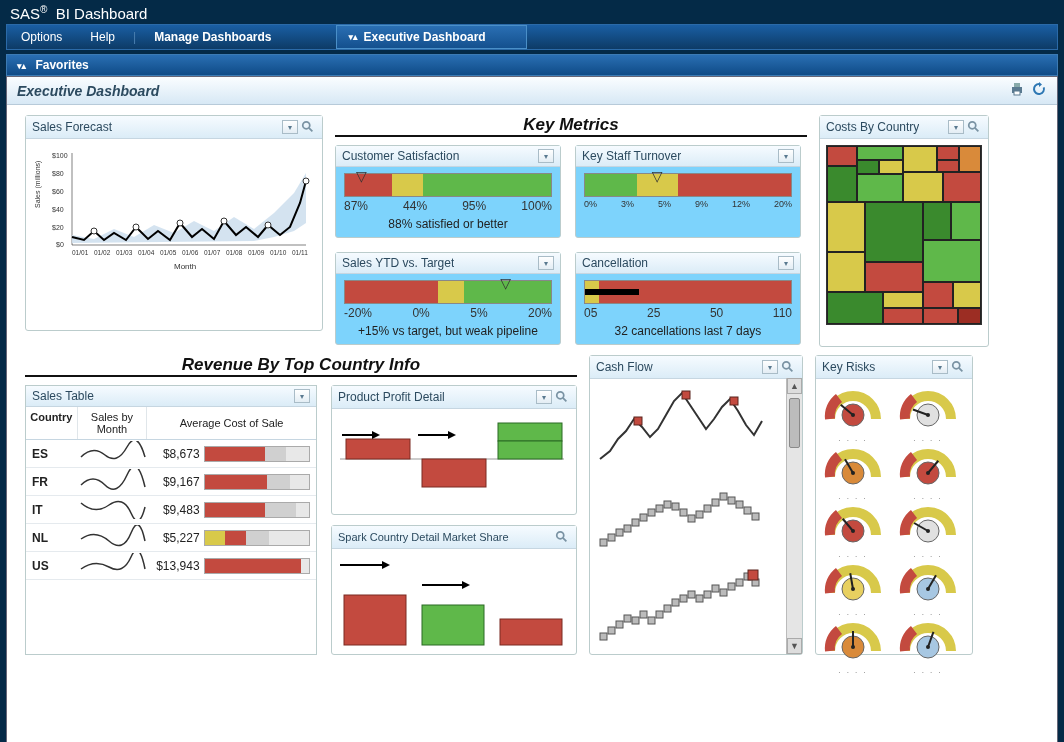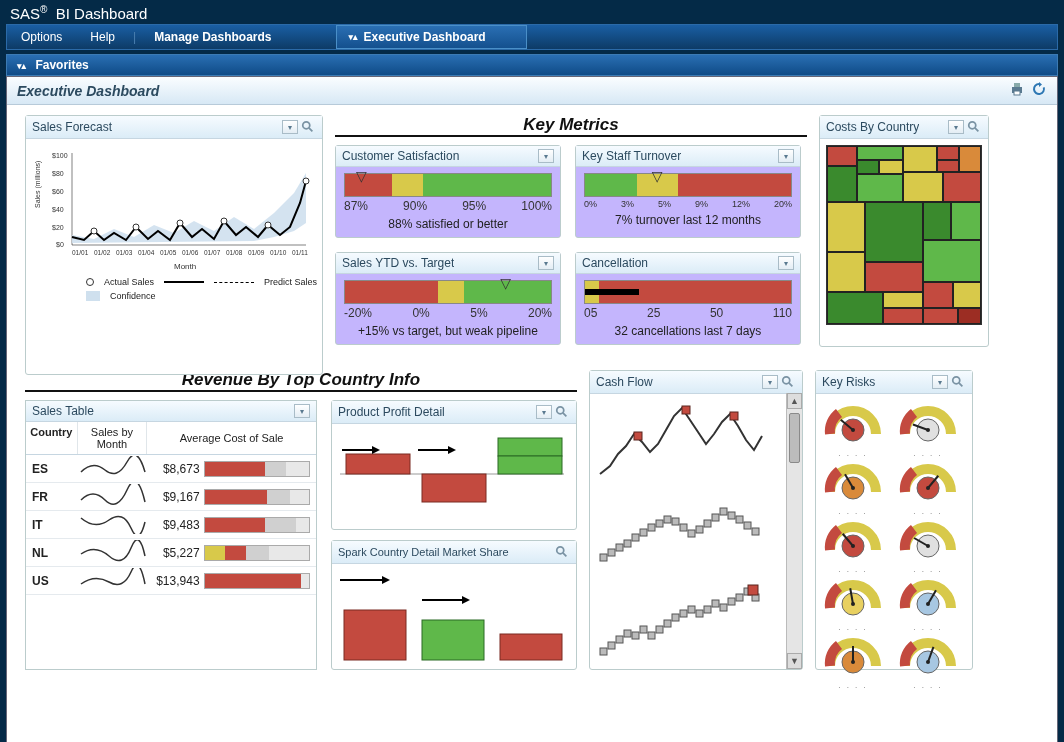--- a/index.html
+++ b/index.html
@@ -77,21 +77,21 @@
   }
   .content-header .tools { display:flex; gap:6px; }
   .content-body {
     padding: 10px 18px 10px 18px;
     height: 646px;
     overflow: hidden;
     background: #fff;
   }
   .grid { display: flex; gap: 12px; }
   .row1 { height: 240px; }
-  .row2 { margin-top: 10px; height: 310px; align-items: center; }
+  .row2 { margin-top: 0; height: 310px; }
 
   .panel {
     border: 1px solid #bcc;
     border-radius: 3px;
     background: #fff;
     position: relative;
   }
   .panel-head {
     display: flex;
     justify-content: space-between;
@@ -121,33 +121,33 @@
   .section-title {
     font-style: italic;
     font-weight: bold;
     font-size: 17px;
     text-align: center;
     color: #111;
   }
   .section-underline { border-bottom: 2px solid #111; margin-bottom: 8px; }
 
   
-  .forecast { width: 298px; height: 260px; }
+  .forecast { width: 298px; height: 216px; }
   .forecast-chart { position:relative; width: 280px; height: 130px; margin: 4px auto 0; }
   .forecast-legend { display:flex; flex-direction:column; gap:4px; font-size:9px; padding: 4px 0 6px 60px;}
   .lg-row { display:flex; align-items:center; gap:10px;}
   .lg-dot { width:8px;height:8px;border:1px solid #333;border-radius:50%;display:inline-block; background:#fff;}
   .lg-line { display:inline-block;width:40px;border-top:2px solid #000;}
   .lg-dash { display:inline-block;width:40px;border-top:1px dashed #000;}
   .lg-sq { display:inline-block;width:14px;height:10px;background:#cfe0ee;}
 
   
   .keymetrics-col { width: 472px; }
   .km-pair { display:flex; gap:14px; margin-bottom:14px;}
-  .km-panel { width: 226px; border:1px solid #bcc; border-radius:3px; background: #c4b5fd; }
+  .km-panel { width: 226px; border:1px solid #bcc; border-radius:3px; background: #7dd3fc; }
   .km-gauge { height: 24px; position:relative; margin: 6px 8px 2px 8px; border:1px solid #888;}
   .km-seg { position:absolute; top:0; bottom:0; }
   .km-marker { position:absolute; top:-6px; font-size:14px; color:#333; transform:translateX(-50%);}
   .km-ticks { display:flex; justify-content:space-between; font-size:12px; padding: 0 8px; color:#333;}
   .km-caption { text-align:center; font-size:12px; padding: 4px 0 6px 0;}
 
   
   .costs { width: 170px; height: 232px; }
   .treemap { position:relative; width: 156px; height: 180px; margin: 6px auto; border:1px solid #333; background:#333;}
   .tm { position:absolute; border:1px solid #222; }
@@ -286,33 +286,20 @@
                 <text x="148" y="112">01/06</text>
               <text x="170" y="112">01/07</text>
                 <text x="192" y="112">01/08</text>
                 <text x="214" y="112">01/09</text>
               <text x="236" y="112">01/10</text>
                 <text x="258" y="112">01/11</text>
             </g>
             <text x="140" y="126" font-size="8" fill="#333">Month</text>
           </svg>
         </div>
-        <div class="forecast-legend">
-          <div class="lg-row">
-              <span class="lg-dot"></span>
-              <span>Actual Sales</span>
-              <span class="lg-line"></span>
-              <span class="lg-dash"></span>
-              <span>Predict Sales</span>
-            </div>
-          <div class="lg-row">
-              <span class="lg-sq"></span>
-              <span>Confidence</span>
-            </div>
-        </div>
       </div>
 
       <div class="keymetrics-col">
         <div class="section-title section-underline">Key Metrics</div>
 
         <div class="km-pair">
 
           <div class="km-panel">
             <div class="panel-head">
                 <span class="ptitle">Customer Satisfaction</span>
@@ -321,21 +308,21 @@
                 </span>
               </div>
             <div class="km-gauge">
               <div class="km-seg" style="background:#c34a3f;left:0;width:23%"></div>
               <div class="km-seg" style="background:#d8c94a;left:23%;width:15%"></div>
               <div class="km-seg" style="background:#5fb84a;left:38%;width:62%"></div>
               <div class="km-marker" style="left:8%">▽</div>
             </div>
             <div class="km-ticks">
                 <span>87%</span>
-                <span>90%</span>
+                <span>44%</span>
                 <span>95%</span>
                 <span>100%</span>
               </div>
             <div class="km-caption">88% satisfied or better</div>
           </div>
 
           <div class="km-panel">
             <div class="panel-head">
                 <span class="ptitle">Key Staff Turnover</span>
               <span class="panel-tools">
@@ -349,21 +336,20 @@
               <div class="km-marker" style="left:35%">▽</div>
             </div>
             <div class="km-ticks" style="font-size:9px;">
                 <span>0%</span>
                 <span>3%</span>
                 <span>5%</span>
                 <span>9%</span>
                 <span>12%</span>
                 <span>20%</span>
               </div>
-            <div class="km-caption">7% turnover last 12 months</div>
           </div>
         </div>
 
         <div class="km-pair">
 
           <div class="km-panel">
             <div class="panel-head">
                 <span class="ptitle">Sales YTD vs. Target</span>
               <span class="panel-tools">
                   <span class="dropdown-icon">▾</span>

